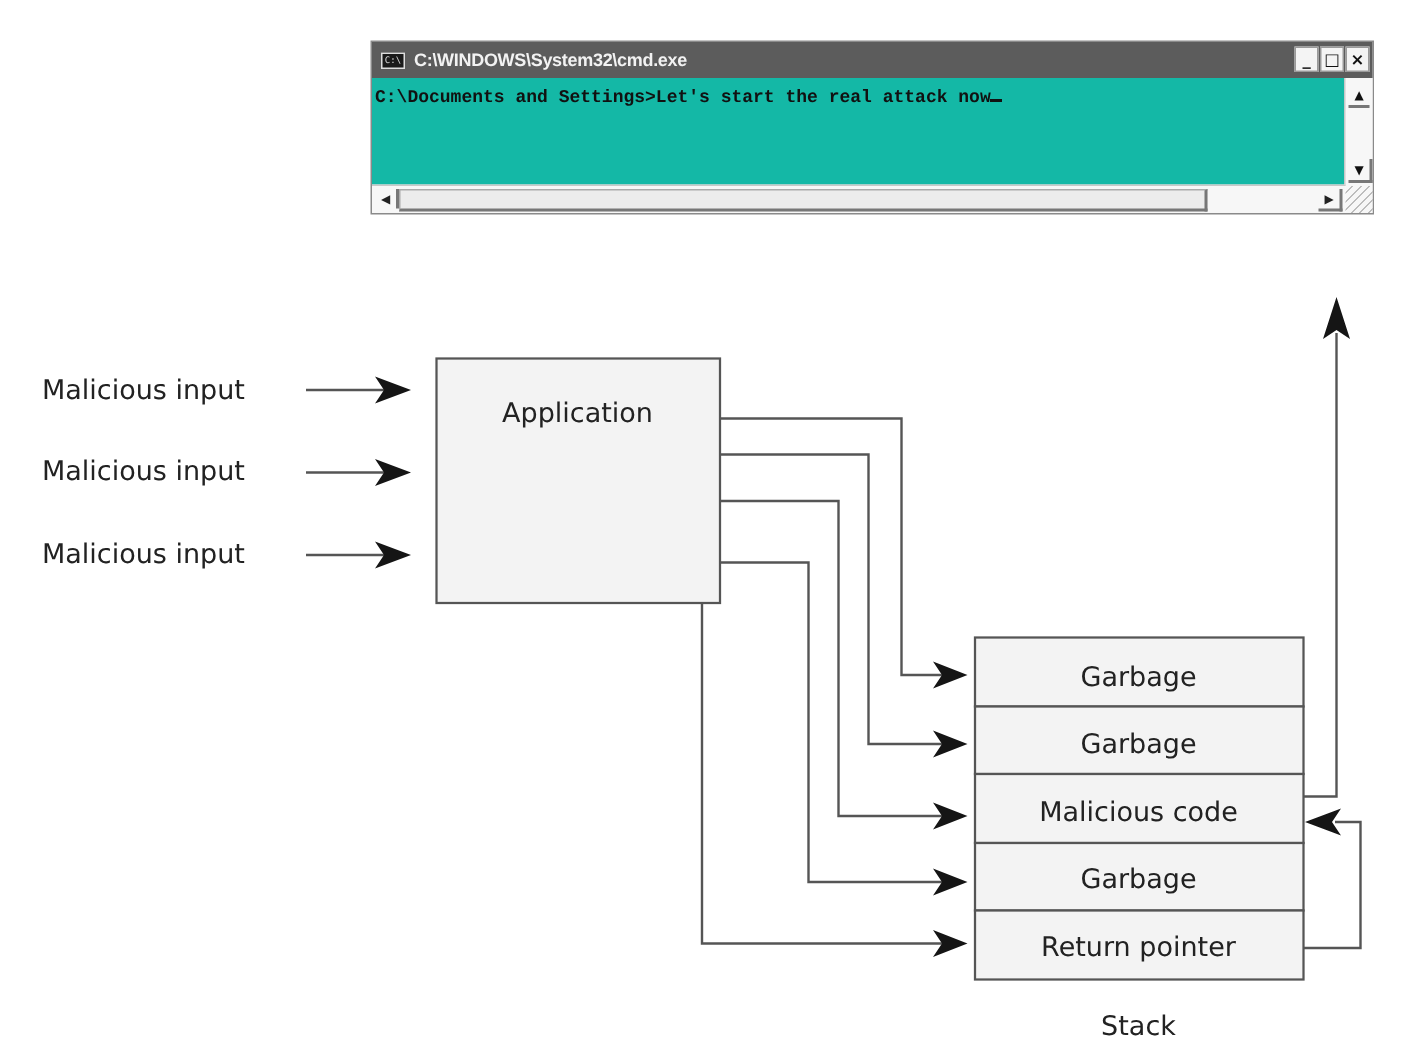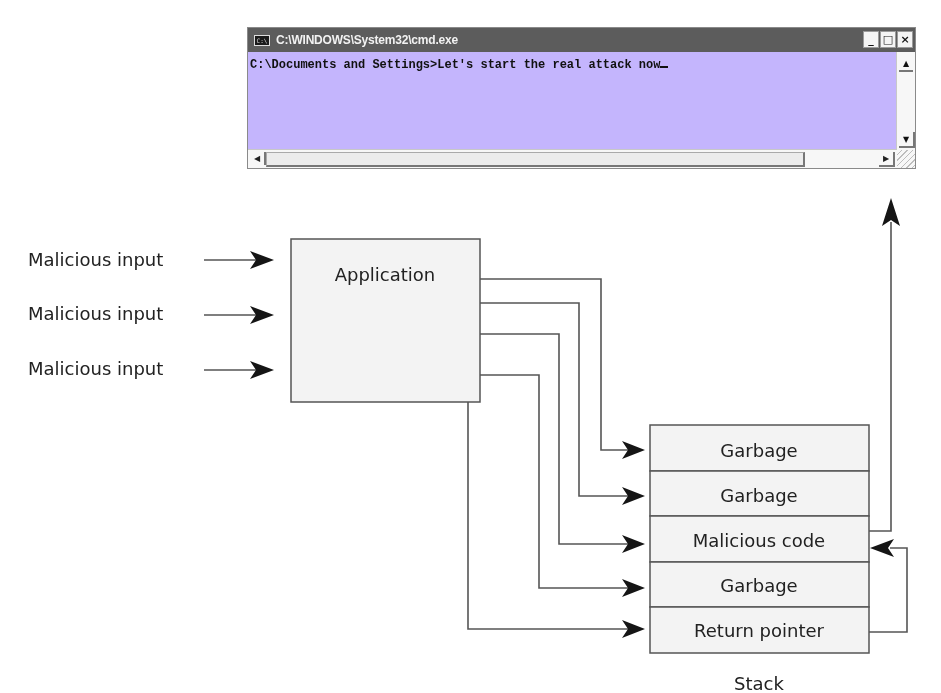--- a/index.html
+++ b/index.html
@@ -1,34 +1,34 @@
 <!DOCTYPE html>
 <html><head>
 <meta charset="utf-8">
 <style>
   html, body { margin:0; padding:0; background:#ffffff; }
   body { width:941px; height:693px; position:relative; overflow:hidden;
          font-family:"DejaVu Sans", sans-serif; color:#222; }
 
   
-  .cmd { position:absolute; left:247px; top:27px; width:669px; height:142px;
+  .cmd { position:absolute; left:247px; top:27px; width:669px; height:116px;
          border:1px solid #8a8a8a; background:#fff; box-sizing:border-box; }
   .cmd-title { position:absolute; left:0; top:0; right:0; height:24px;
          background:#5c5c5c; display:flex; align-items:center; }
   .cmd-icon { width:14px; height:9px; margin-left:6px; background:#1a1a1a;
          border:1px solid #ddd; color:#ddd; font-size:6px; line-height:9px;
          text-align:center; font-family:"DejaVu Sans Mono", monospace; }
   .cmd-title-text { margin-left:6px; color:#f2f2f2; font-size:12px; font-weight:bold;
          font-family:"Liberation Sans", sans-serif; letter-spacing:-0.2px; }
   .cmd-btns { position:absolute; right:2px; top:3px; display:flex; gap:1px; }
   .cmd-btn { width:16px; height:17px; background:#f4f4f4; border:1px solid #9a9a9a;
          box-sizing:border-box; font-size:11px; font-weight:bold; color:#111;
          display:flex; align-items:center; justify-content:center;
          font-family:"DejaVu Sans", sans-serif; }
-  .cmd-body { position:absolute; left:0; top:24px; right:18px; bottom:18px; background:#c4b5fd; }
+  .cmd-body { position:absolute; left:0; top:24px; right:18px; bottom:18px; background:#14b8a6; }
   .cmd-line { position:absolute; left:2px; top:6px; font-family:"Liberation Mono", monospace;
          font-size:12px; font-weight:bold; color:#111; white-space:pre; }
   .cmd-cursor { display:inline-block; width:8px; height:2px; background:#111; vertical-align:baseline; }
   .vscroll { position:absolute; right:0; top:24px; width:18px; bottom:18px;
          border-left:1px solid #c8c8c8; background:#f7f7f7; }
   .vs-up, .vs-down { position:absolute; left:2px; width:14px; height:14px; font-size:8px;
          display:flex; align-items:center; justify-content:center; color:#111; }
   .vs-up { top:4px; border-bottom:2px solid #777; }
   .vs-down { bottom:2px; border-bottom:2px solid #777; border-right:2px solid #777; }
   .hscroll { position:absolute; left:0; right:18px; bottom:0; height:18px;

